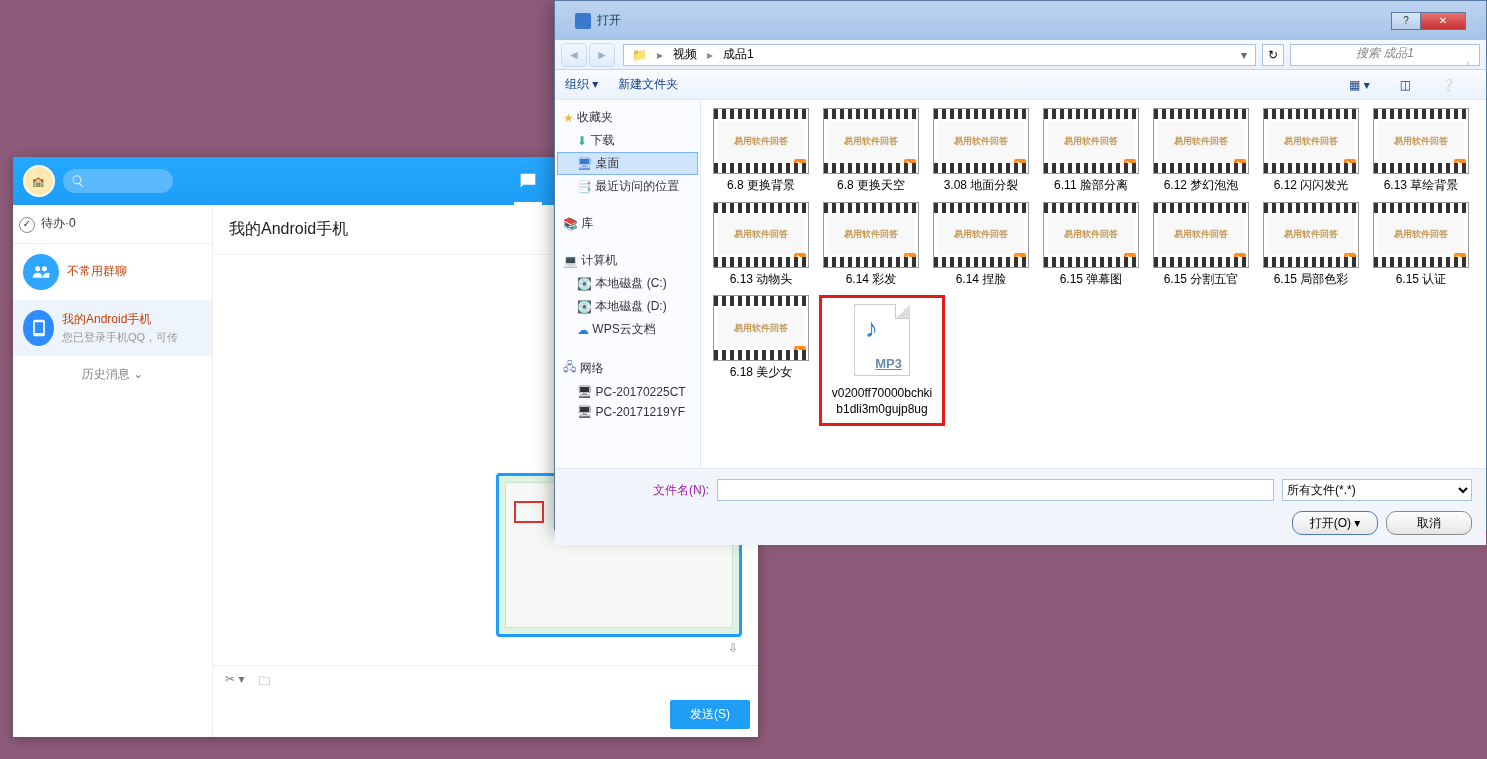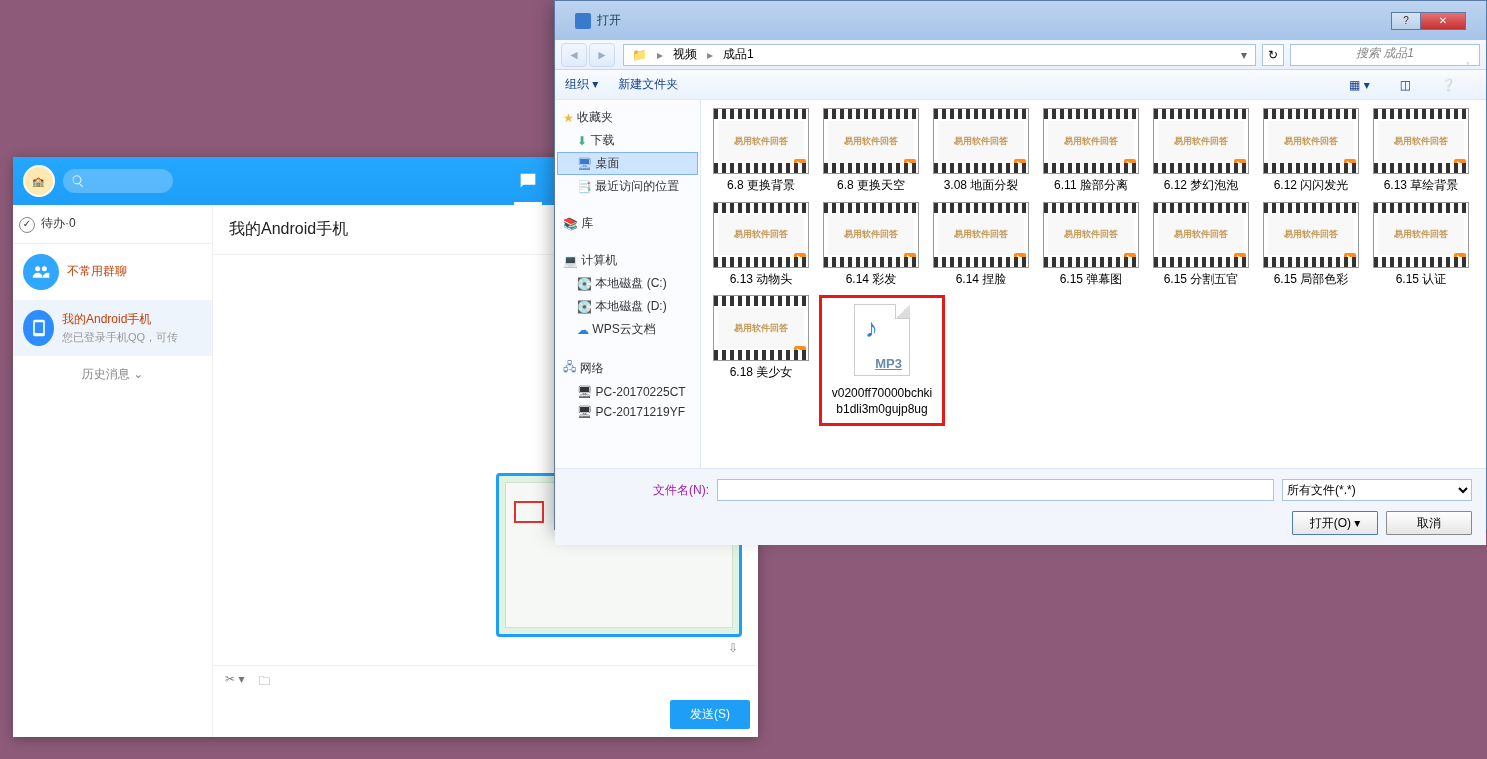--- a/index.html
+++ b/index.html
@@ -90,21 +90,21 @@
 .mp3note{position:absolute;left:10px;top:8px;font-size:26px;color:#2a7de1;}
 .mp3txt{position:absolute;bottom:4px;left:13px;right:0;text-align:center;color:#6a8bb0;font-weight:bold;font-size:13px;text-decoration:underline;}
 .hl-wrap{border:3px solid #e81919;padding:6px 8px;}
 
 .dlg-bottom{border-top:1px solid #dde9f7;padding:10px 14px;background:#f2f6fc;}
 .dlg-row{display:flex;align-items:center;gap:8px;margin-bottom:10px;}
 .dlg-row label{width:140px;text-align:right;color:#a21caf;}
 .dlg-row input{flex:1;height:22px;border:1px solid #a9c4e4;padding:0 4px;}
 .dlg-row select{width:190px;height:22px;border:1px solid #a9c4e4;background:#fff;}
 .dlg-btns{display:flex;justify-content:flex-end;gap:8px;}
-.dlg-btn{width:86px;height:24px;background:linear-gradient(#fefefe,#e6e6e6);border:1px solid #8a8a8a;border-radius:1px;cursor:pointer;display:flex;align-items:center;justify-content:center;}
+.dlg-btn{width:86px;height:24px;background:linear-gradient(#fefefe,#e6e6e6);border:1px solid #8a8a8a;border-radius:10px;cursor:pointer;display:flex;align-items:center;justify-content:center;}
 .dlg-btn.primary{border-color:#4a7ac0;}
 
 </style>
 </head>
 <body>
 
 <div class="qq">
   <div class="qq-header">
     <div class="qq-avatar">🏫</div>
     <div class="qq-search">

